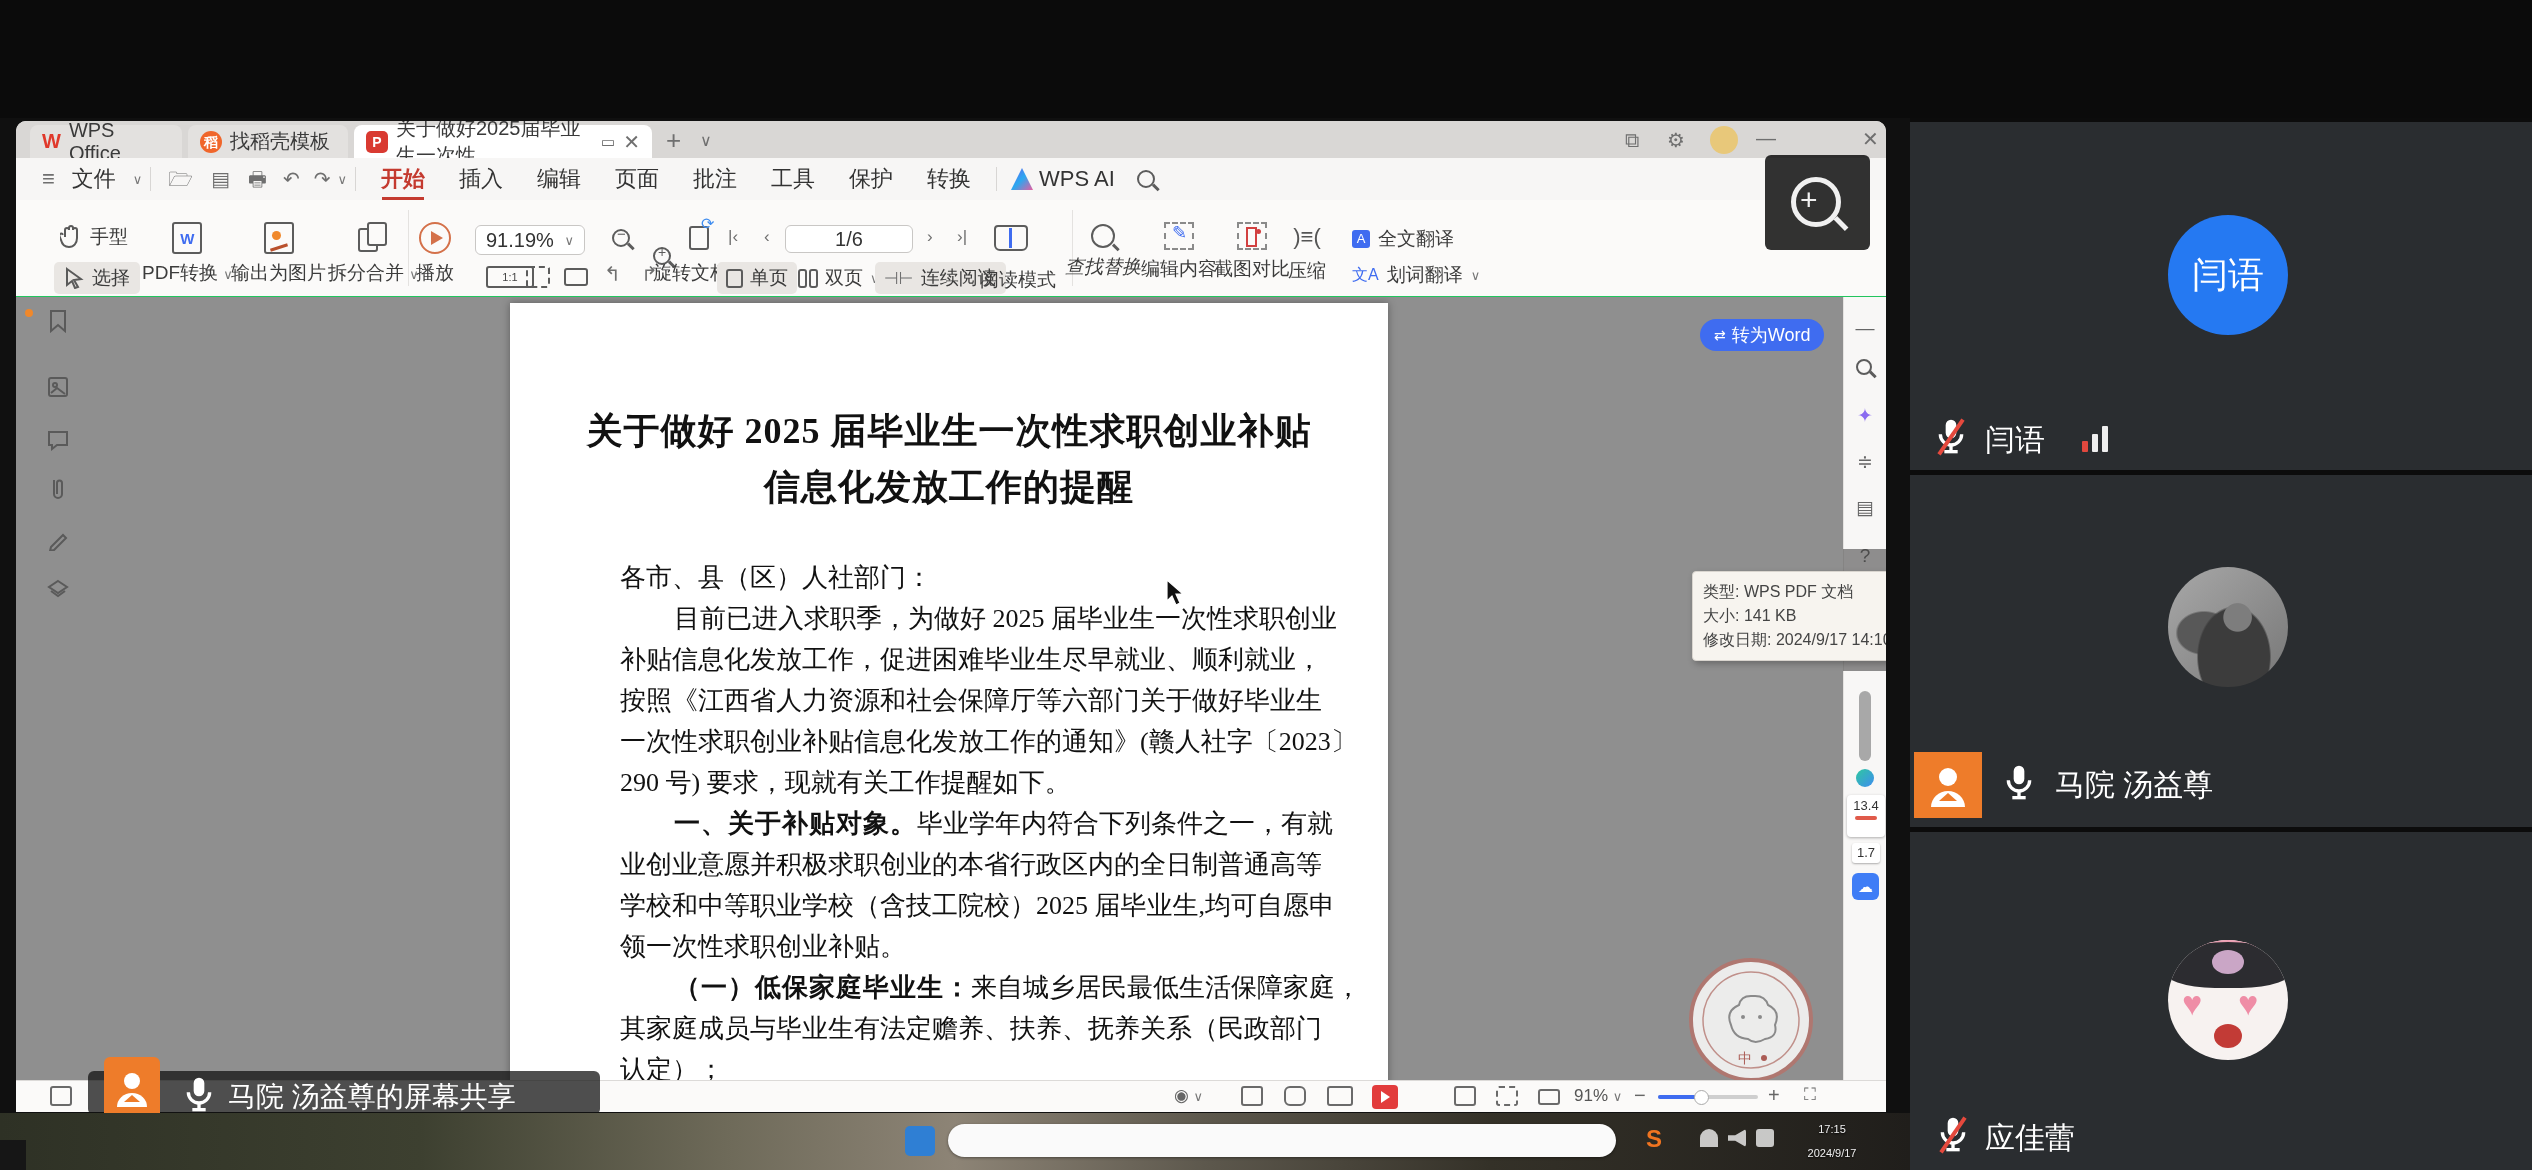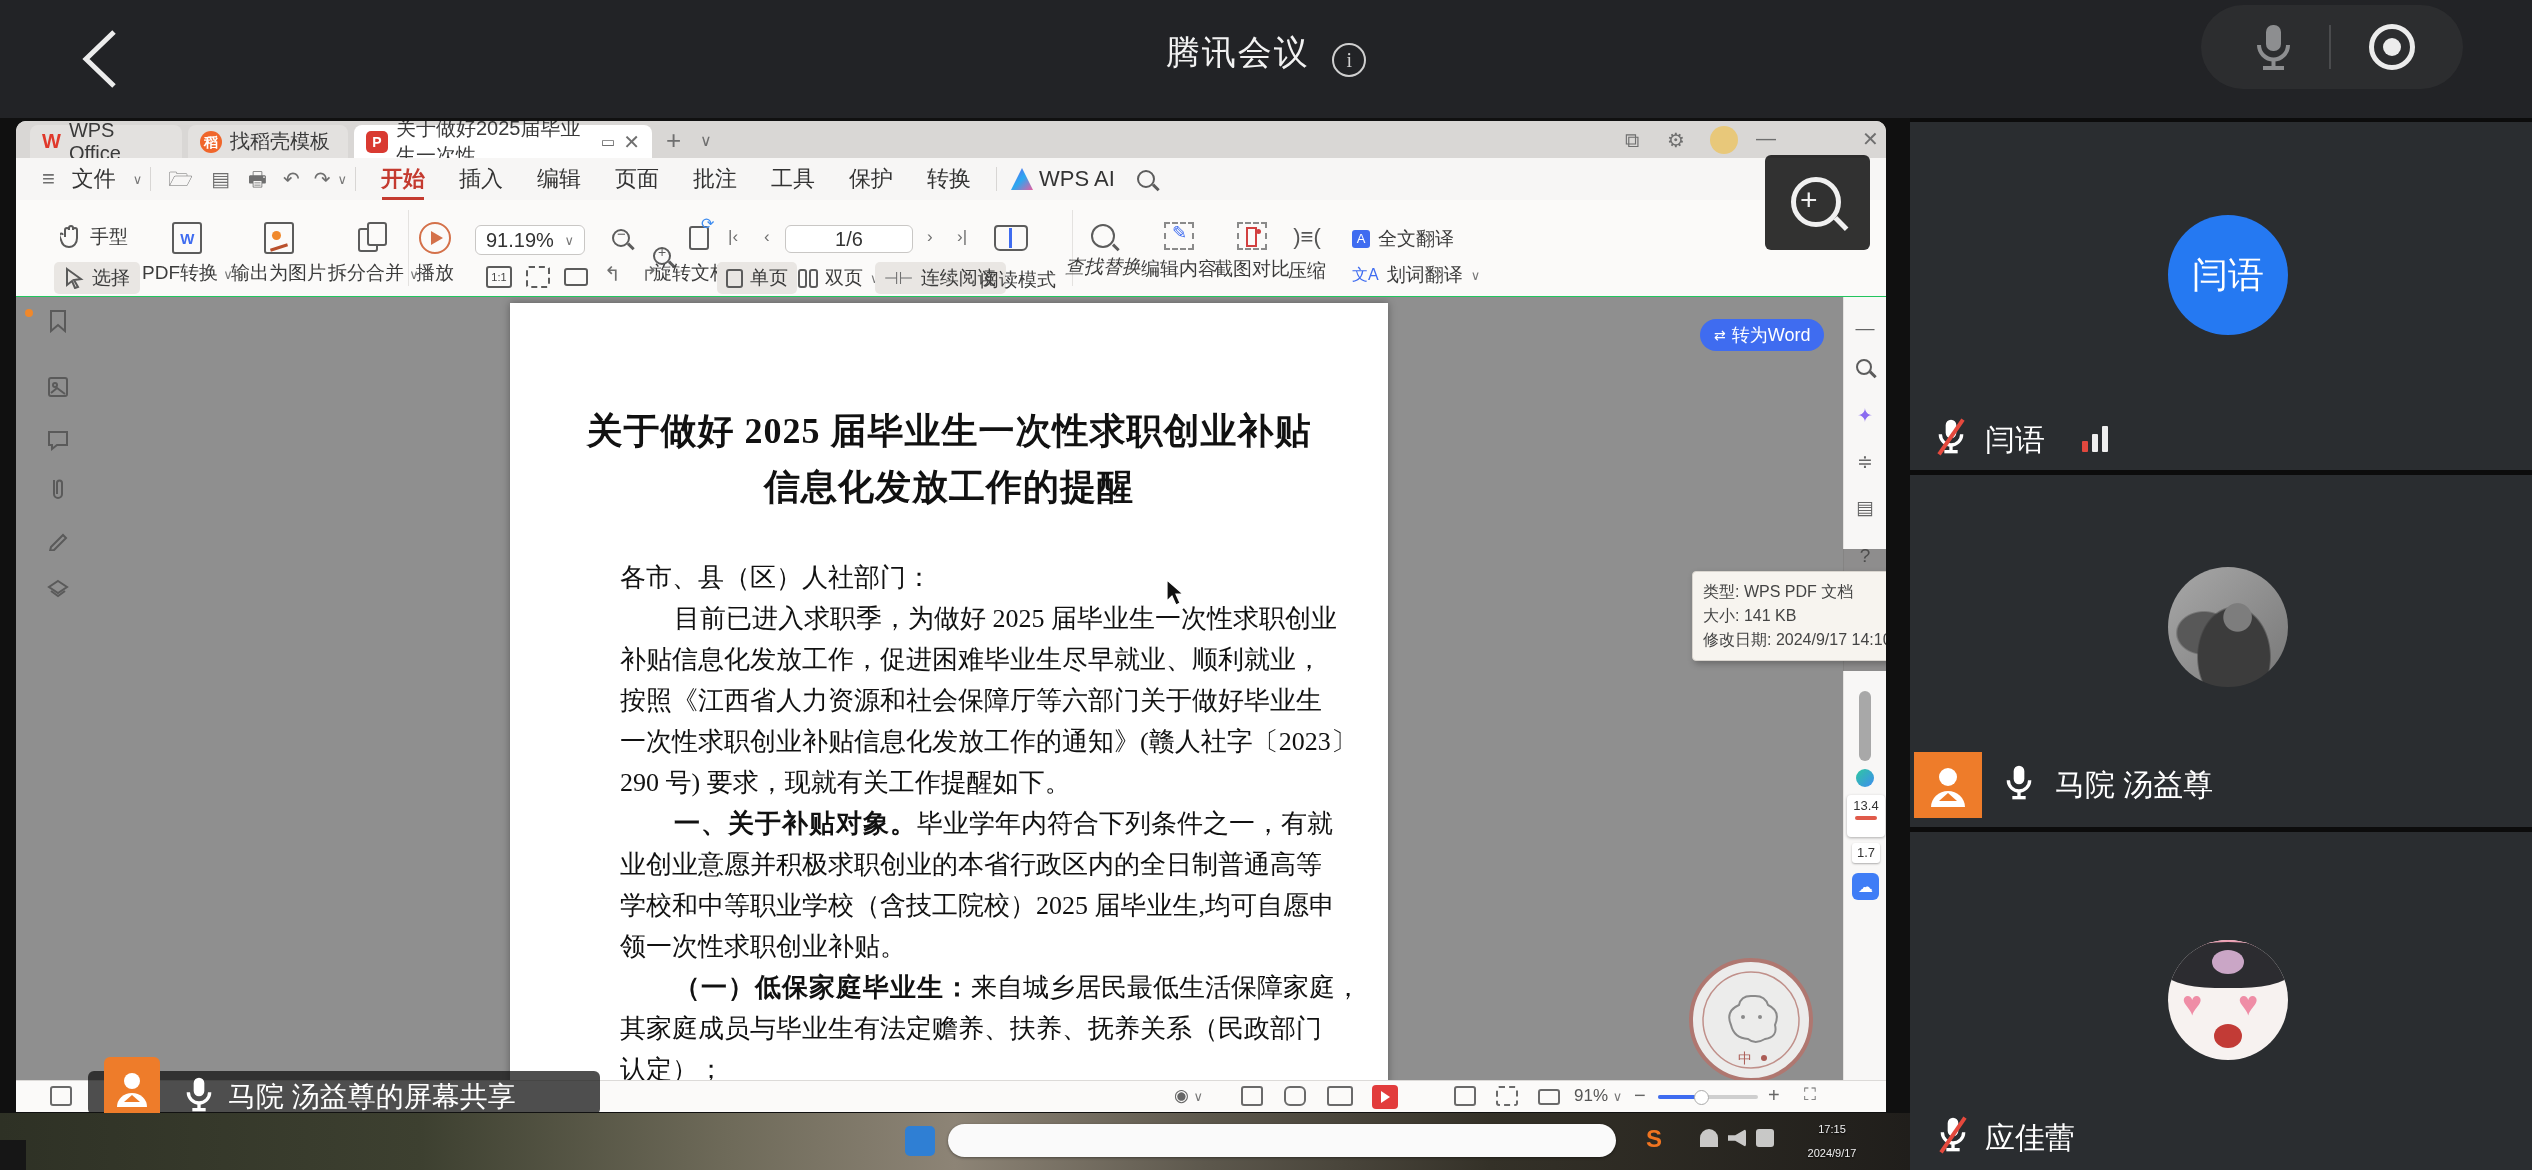--- a/index.html
+++ b/index.html
@@ -76,41 +76,20 @@
   
   .magplus{width:40px;height:40px;border:5px solid #f0f0f0;border-radius:50%;position:relative;}
   .magplus::before{content:"+";position:absolute;left:4px;top:-2px;color:#f0f0f0;font-size:30px;line-height:40px;}
   .magplus::after{content:"";position:absolute;width:16px;height:5px;background:#f0f0f0;right:-13px;bottom:-4px;transform:rotate(45deg);}
 </style>
 </head>
 <body>
 
 <div id="stage">
 
-  <div id="topbar" class="abs">
-    <svg class="abs" style="left:78px;top:28px;" width="44" height="62">
-      <polyline points="36,4 8,31 36,58" stroke="#ececec" stroke-width="5" fill="none"></polyline>
-    </svg>
-    <div class="abs" style="left:0;top:30px;width:2532px;text-align:center;">
-      <span id="mt">腾讯会议</span>
-      <span class="info-c" style="display:inline-block;vertical-align:middle;margin-left:18px;">i</span>
-    </div>
-    <div id="toppill" class="abs">
-      <svg class="abs" style="left:52px;top:18px;" width="40" height="50">
-        <rect x="13" y="2" width="15" height="26" rx="7" fill="#8d8e90"></rect>
-        <path d="M6 22 a14.5 14.5 0 0 0 29 0" stroke="#8d8e90" stroke-width="4" fill="none"></path>
-        <line x1="20.5" y1="37" x2="20.5" y2="43" stroke="#8d8e90" stroke-width="4"></line>
-        <line x1="10" y1="45" x2="31" y2="45" stroke="#8d8e90" stroke-width="4"></line>
-      </svg>
-      <div class="vdiv abs" style="left:128px;top:20px;height:44px;"></div>
-      <div class="abs" style="left:168px;top:19px;width:46px;height:46px;border:5px solid #ececec;border-radius:50%;box-sizing:border-box;">
-        <div class="abs" style="left:9px;top:9px;width:18px;height:18px;background:#ececec;border-radius:50%;"></div>
-      </div>
-    </div>
-  </div>
 
   <div id="share" class="abs">
 
     <div id="wps" class="abs">
 
       <div id="tabbar" class="abs">
         <div class="tab idle abs" style="left:14px;width:152px;">
           <span style="color:#e0392b;font-weight:bold;font-size:20px;">W</span>
           <span>WPS Office</span>
         </div>
@@ -207,21 +186,21 @@
           <span>91.19%</span>
             <span class="caret">∨</span>
         </div>
         <div class="mag abs" style="left:596px;top:29px;">
             <span class="abs" style="left:3px;top:-6px;color:#5c5c5c;font-size:15px;">−</span>
           </div>
         <div class="mag abs" style="left:637px;top:29px;">
             <span class="abs" style="left:3px;top:-5px;color:#5c5c5c;font-size:14px;">+</span>
           </div>
 
-        <div class="obox abs" style="left:470px;top:66px;width:26px;height:22px;font-size:11px;text-align:center;line-height:19px;color:#444;">1:1</div>
+        <div class="obox abs" style="left:470px;top:66px;width:48px;height:22px;font-size:11px;text-align:center;line-height:19px;color:#444;">1:1</div>
         <div class="obox abs" style="left:510px;top:66px;width:24px;height:22px;border-style:dashed;"></div>
         <div class="obox abs" style="left:548px;top:68px;width:24px;height:18px;"></div>
         <span class="gico abs" style="left:588px;top:64px;">↰</span>
         <span class="gico abs" style="left:625px;top:64px;">↱</span>
 
         <div class="rbig abs" style="left:637px;top:22px;">
           <div style="position:relative;width:30px;height:32px;margin-left:26px;">
             <div class="obox abs" style="left:0;top:4px;width:20px;height:24px;"></div>
             <span class="abs" style="left:12px;top:-8px;color:#3f8df0;font-size:16px;">⟳</span>
           </div>

